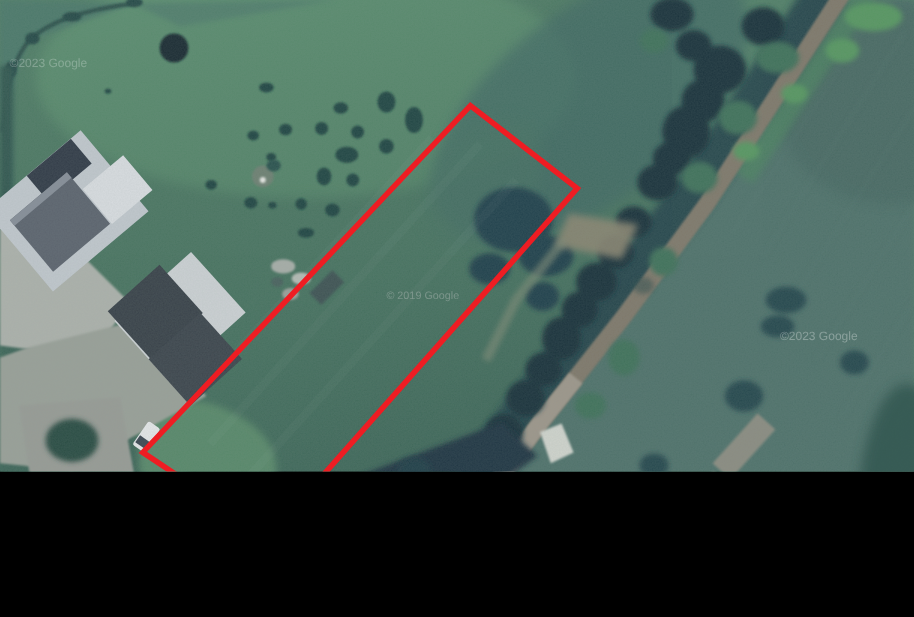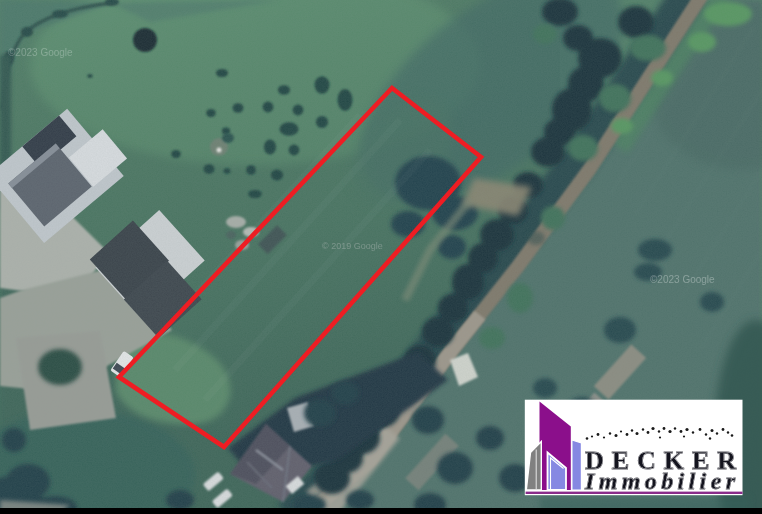--- a/index.html
+++ b/index.html
@@ -1,16 +1,16 @@
 <!DOCTYPE html>
 <html><head>
 <meta charset="utf-8">
 <style>
 html,body{margin:0;padding:0;background:#000;}
-#stage{position:relative;width:762px;height:508px;overflow:hidden;font-family:"Liberation Sans",sans-serif;}
+#stage{position:relative;width:762px;height:393px;overflow:hidden;font-family:"Liberation Sans",sans-serif;}
 </style>
 </head>
 <body>
 <div id="stage">
 <svg width="762" height="514" viewBox="0 0 762 514" xmlns="http://www.w3.org/2000/svg">
 <defs>
 <filter id="b2" x="-40%" y="-40%" width="180%" height="180%">
           <feGaussianBlur stdDeviation="2"></feGaussianBlur>
         </filter>
 <filter id="b3" x="-40%" y="-40%" width="180%" height="180%">

